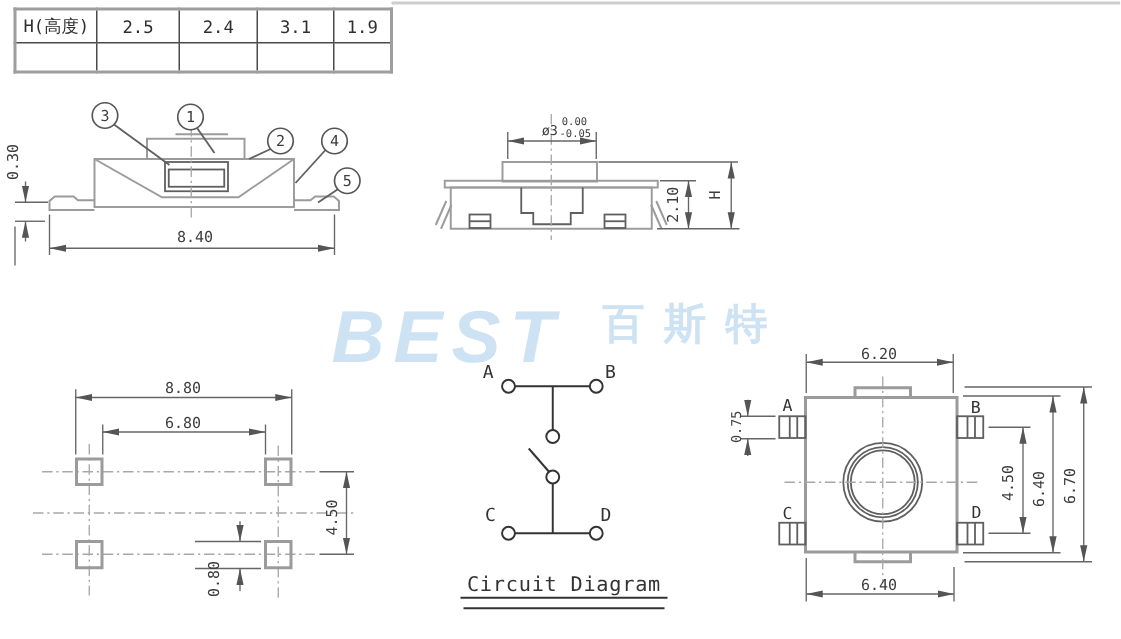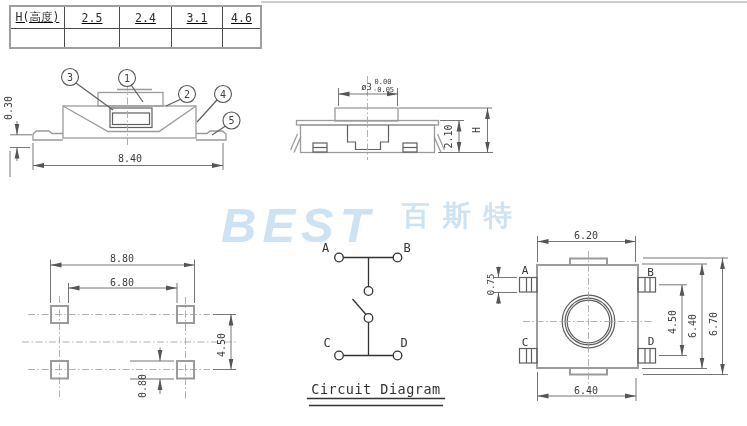--- a/index.html
+++ b/index.html
@@ -8,21 +8,21 @@
   .topline{position:absolute;left:261px;top:1px;width:486px;height:2px;background:#cdcdcd;}
   
   .watermark{position:absolute;left:221px;top:197px;display:flex;align-items:flex-start;gap:26px;
              z-index:0;white-space:nowrap;}
   .wm-logo{font-family:"Liberation Sans",sans-serif;font-weight:700;font-style:italic;
            font-size:49px;letter-spacing:6px;color:#cde2f3;}
   .wm-cn{font-family:Liberation Sans, sans-serif;font-weight:700;font-size:28px;
          letter-spacing:13px;color:#cde2f3;}
   
   table.spec{position:absolute;left:9px;top:5px;border-collapse:collapse;z-index:2;
-             border:2px solid #9e9e9e;background:#fff;text-decoration:underline;}
+             border:2px solid #9e9e9e;background:#fff;}
   table.spec td{border:1px solid #4a4a4a;text-align:center;vertical-align:middle;
                 font-size:11.5px;color:#2f2f2f;padding:0;}
   table.spec tr.r1 td{height:21px;}
   table.spec tr.r2 td{height:18px;}
   td.w0{width:53px;font-size:12px;} td.w1{width:54px;} td.w2{width:51px;} td.w3{width:50px;margin-top:46px;} td.w4{width:37px;}
   
   .layer{position:absolute;z-index:1;overflow:visible;}
   .gl{stroke:#9b9b9b;fill:none;stroke-width:1.3px;}
   .gl2{stroke:#9b9b9b;fill:none;stroke-width:2px;}
   .dk{stroke:#5f5f5f;fill:none;stroke-width:1.2px;}
@@ -50,21 +50,21 @@
     <span class="wm-cn">百斯特</span>
   </div>
 
   <table class="spec">
     <tbody>
         <tr class="r1">
       <td class="w0">H(高度)</td>
       <td class="w1">2.5</td>
       <td class="w2">2.4</td>
       <td class="w3">3.1</td>
-      <td class="w4">4.6</td>
+      <td class="w4">1.9</td>
     </tr>
     <tr class="r2">
       <td class="w0"></td>
           <td class="w1"></td>
       <td class="w2"></td>
           <td class="w3"></td>
       <td class="w4"></td>
     </tr>
   </tbody>
     </table>

